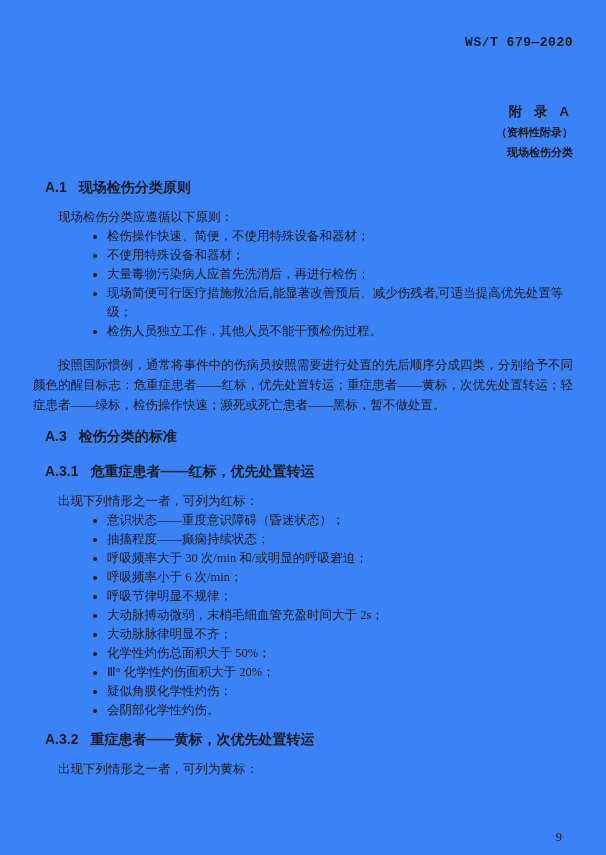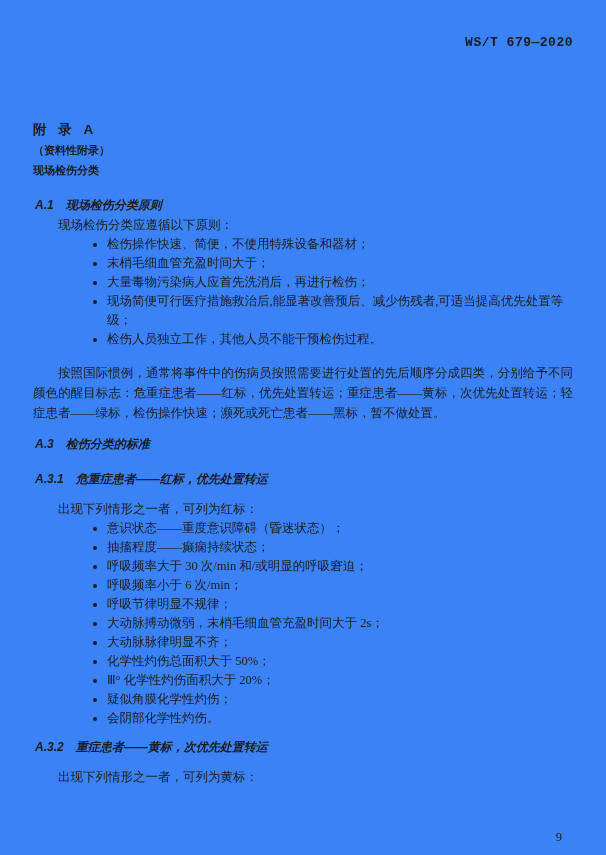--- a/index.html
+++ b/index.html
@@ -19,35 +19,34 @@
   }
   .doc-header {
     text-align: right;
     font-family: "Liberation Mono", monospace;
     font-weight: bold;
     font-size: 13px;
     line-height: 14px;
     letter-spacing: 0.5px;
   }
   .title-block {
-    margin-top: 70px;
-    text-align: left;
+    margin-top: 52px;
+    text-align: right;
     font-family: "Liberation Sans", sans-serif;
     font-weight: bold;
     line-height: 20px;
   }
   .title-line-1 { font-size: 13.5px; letter-spacing: 4px; }
   .title-line-2, .title-line-3 { font-size: 11px; }
   .sec-h {
     font-family: "Liberation Sans", sans-serif;
     font-weight: bold;
-    font-size: 12px;
+    font-size: 14px;
     line-height: 15px;
-    margin: 2px;
-    font-style: italic;
+    margin: 12px;
   }
   .sec-num { margin-right: 12px; }
   .h-a1  { margin-top: 18px; }
   .h-a2  { margin-top: 10px; }
   .h-a3  { margin-top: 14px; }
   .h-a31 { margin-top: 20px; }
   .h-a32 { margin-top: 12px; }
   p.body-para {
     margin: 14px 0 0 0;
     text-indent: 2em;
@@ -85,21 +84,21 @@
     <div class="title-line-3">现场检伤分类</div>
   </div>
 
   <h2 class="sec-h h-a1"><span class="sec-num">A.1</span><span>现场检伤分类原则</span></h2>
 
 
   <p class="list-intro">现场检伤分类应遵循以下原则：</p>
 
   <ul class="bullets">
     <li>检伤操作快速、简便，不使用特殊设备和器材；</li>
-    <li>末梢毛细血管充盈时间大于；</li>
+    <li>不使用特殊设备和器材；</li>
     <li>大量毒物污染病人应首先洗消后，再进行检伤；</li>
     <li>现场简便可行医疗措施救治后,能显著改善预后、减少伤残者,可适当提高优先处置等级；</li>
     <li>检伤人员独立工作，其他人员不能干预检伤过程。</li>
   </ul>
 
 
   <p class="body-para">按照国际惯例，通常将事件中的伤病员按照需要进行处置的先后顺序分成四类，分别给予不同颜色的醒目标志：危重症患者——红标，优先处置转运；重症患者——黄标，次优先处置转运；轻症患者——绿标，检伤操作快速；濒死或死亡患者——黑标，暂不做处置。</p>
 
   <h2 class="sec-h h-a3"><span class="sec-num">A.3</span><span>检伤分类的标准</span></h2>
 

